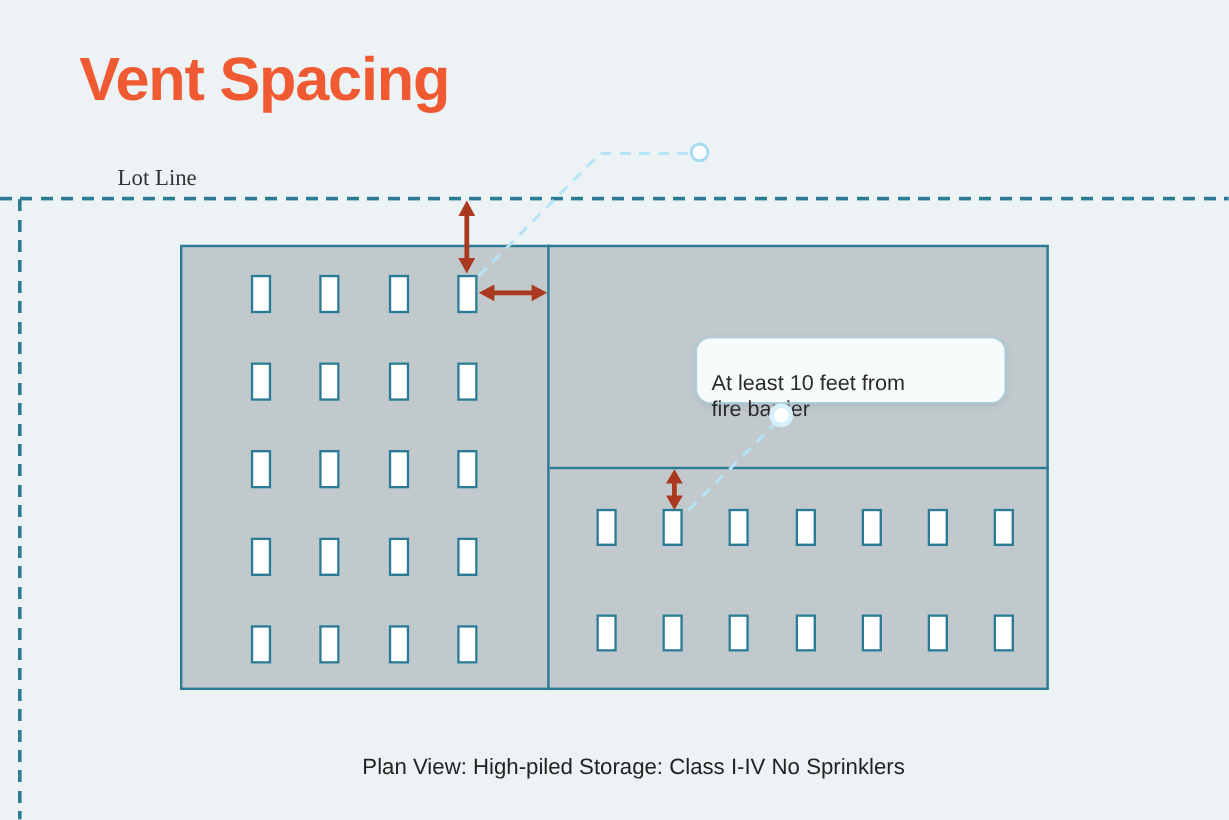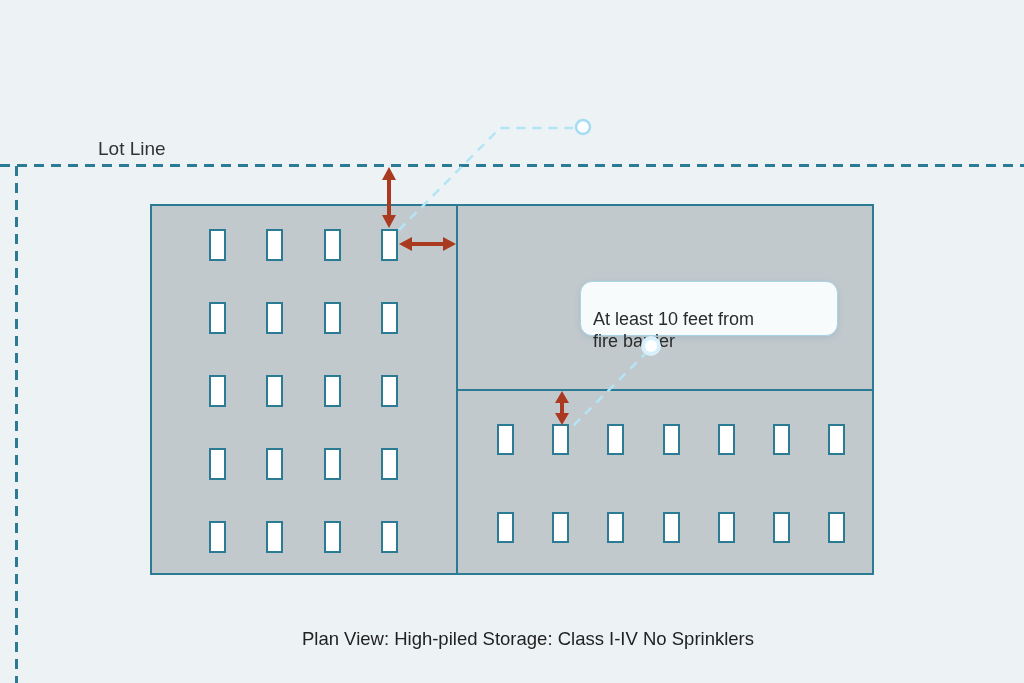--- a/index.html
+++ b/index.html
@@ -22,21 +22,21 @@
     overflow:hidden;
   }
   .stage{position:relative;width:1024px;height:683px;background:var(--bg);}
   .title{
     position:absolute;left:66px;top:36px;
     font-size:51px;font-weight:700;letter-spacing:-1px;
     color:var(--accent);
   }
   .lot-line-label{
     position:absolute;left:98px;top:138px;
-    font-size:19px;color:#333;
+    font-size:19px;color:#333;font-family:Liberation Serif, serif;
   }
   .lot-line-h{
     position:absolute;left:0;top:164px;width:1024px;height:2.5px;z-index:2;
     background:repeating-linear-gradient(to right,var(--outline) 0 10px,transparent 10px 17px);
   }
   .lot-line-v{
     position:absolute;left:15px;top:166px;width:2.5px;height:517px;z-index:2;
     background:repeating-linear-gradient(to bottom,var(--outline) 0 10px,transparent 10px 17px);
   }
   .building{
@@ -79,20 +79,21 @@
   .caption{
     position:absolute;left:0;top:628px;width:1024px;
     text-align:center;font-size:18.5px;color:#222;margin-left:16px;
   }
 </style>
 </head>
 <body>
 
 <div class="stage">
 
+  <h1 class="title">Vent Spacing</h1>
 
   <div class="lot-line-label">Lot Line</div>
   <div class="lot-line-h"></div>
   <div class="lot-line-v"></div>
 
   <div class="building"></div>
   <div class="fire-wall"></div>
   <div class="fire-barrier"></div>
 
   <svg class="overlay" width="1024" height="683" viewBox="0 0 1024 683">

